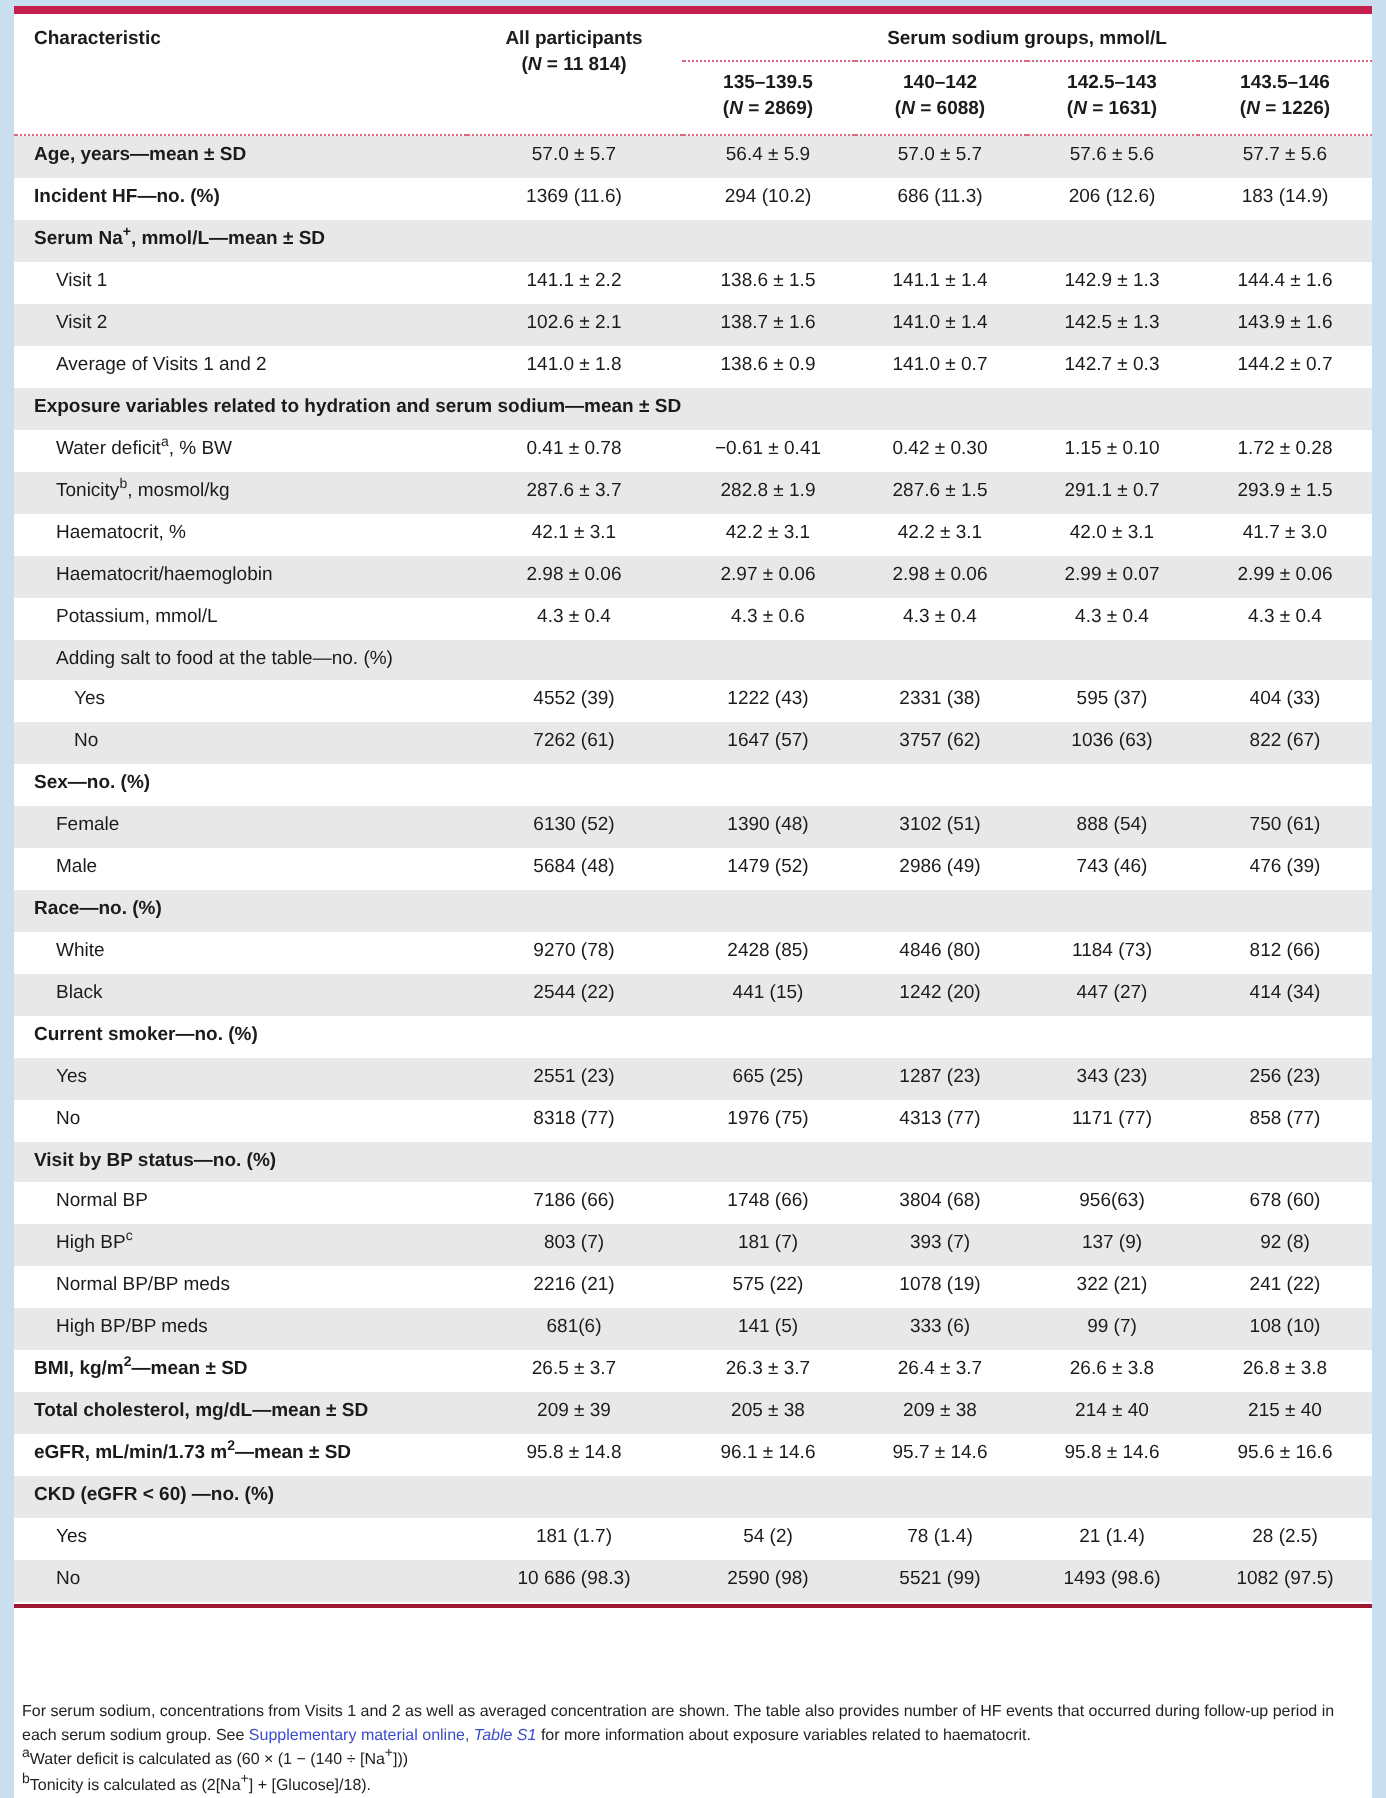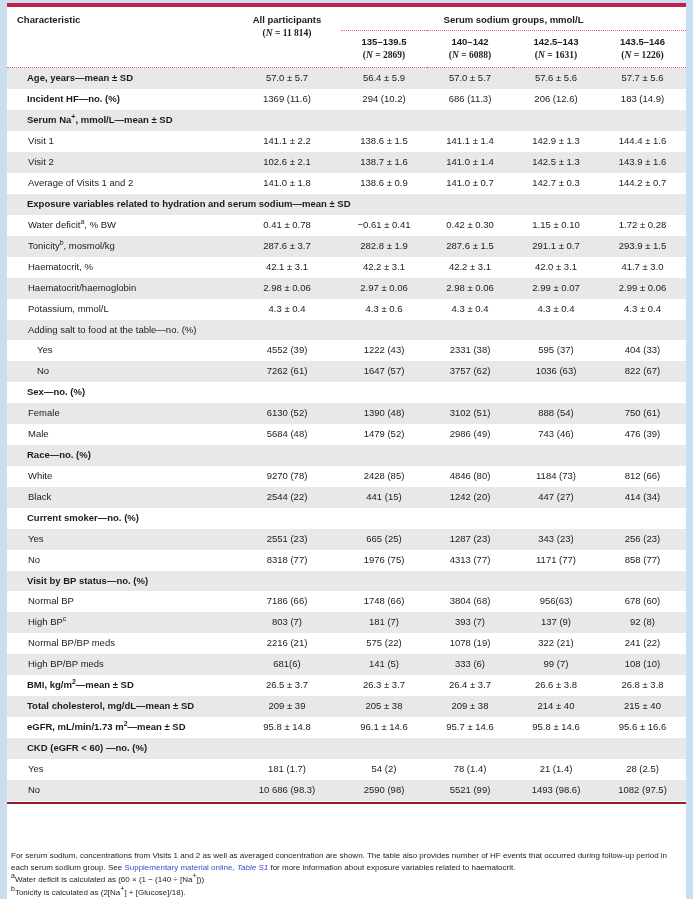--- a/index.html
+++ b/index.html
@@ -22,29 +22,29 @@
   col.c-g{width:86px;}
   col.c-g4{width:87px;}
   thead th{
     font-size:9.5px;font-weight:bold;text-align:center;vertical-align:top;
     padding:7px 2px 4px;line-height:1.35;
   }
   th.char-h{text-align:left;padding-left:10px;}
   th.char-h,th.all-h,.sub-h{border-bottom:1px dotted #dd6680;}
   th.groups-h{border-bottom:1px dotted #dd6680;padding-bottom:3px;}
   .sub-h{padding-top:5px;padding-bottom:6px;}
-  .nline{font-weight:bold;font-family:Liberation Serif, serif;}
+  .nline{font-weight:bold;}
   tbody td{
     font-size:9.5px;padding:5px 2px;vertical-align:middle;line-height:1.15;
   }
   td.label{text-align:left;}
   td.val{text-align:center;}
   tr.stripe{background:#e8e8e8;}
   tr.bold td.label{font-weight:bold;}
-  .ind0{padding-left:20px;margin-top:16px;}
+  .ind0{padding-left:10px;margin-top:16px;}
   .ind1{padding-left:21px;}
   .ind2{padding-left:30px;}
   sup{font-size:7px;line-height:0;}
   .botline{height:2px;background:#9e1a33;margin-top:1px;}
   .footnotes{
     padding:6px 4px 6px 4px;
     font-size:8px;line-height:1.55;color:#222222;margin-top:40px;
   }
   .footnote a{color:#3b4cc8;text-decoration:none;}
 </style>

